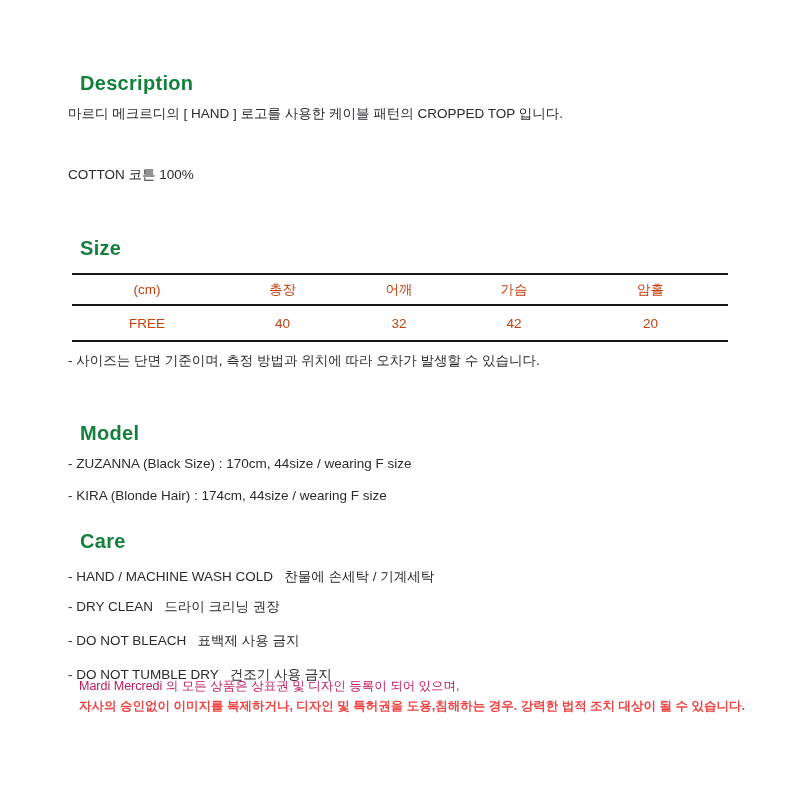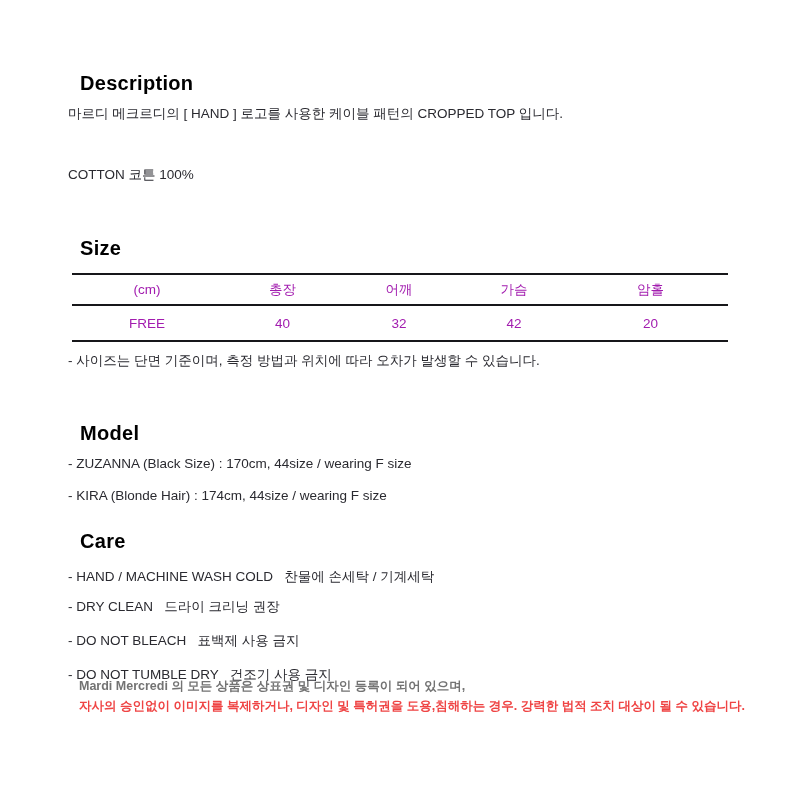--- a/index.html
+++ b/index.html
@@ -16,21 +16,21 @@
     overflow: hidden;
   }
   .sec { position: absolute; left: 0; width: 100%; }
 
   .heading {
     margin: 0 0 0 80px;
     font-size: 20px;
     line-height: 26px;
     font-weight: 700;
     letter-spacing: 0.3px;
-    color: #000000;
+    color: #15803d;
   }
   .body-text {
     margin: 9px 0 0 68px;
     font-size: 13.5px;
     line-height: 20px;
     font-weight: 500;
     color: #2a2a30;
     white-space: pre-wrap;
   }
   .line { margin-top: 12px; }
@@ -47,34 +47,34 @@
     border-top: 2px solid #17171a;
     border-bottom: 2px solid #17171a;
   }
   table.size-table thead tr { border-bottom: 2px solid #17171a; }
   table.size-table th,
   table.size-table td {
     text-align: center;
     vertical-align: middle;
     font-size: 13.5px;
     font-weight: 500;
-    color: #a21caf;
+    color: #c2410c;
     padding: 0;
   }
   table.size-table th { height: 29px; }
   table.size-table td { height: 34px; }
 
   .note { margin-top: 9px; }
 
   .foot-line {
     margin: 0 0 0 79px;
     font-size: 12.5px;
     line-height: 20px;
-    font-weight: 700;
-    color: #737373;
+    font-weight: 400;
+    color: #be185d;
     white-space: pre-wrap;
   }
   .foot-warning {
     color: #ef4444;
     font-weight: 700;
   }
 </style>
 </head>
 <body>
 

